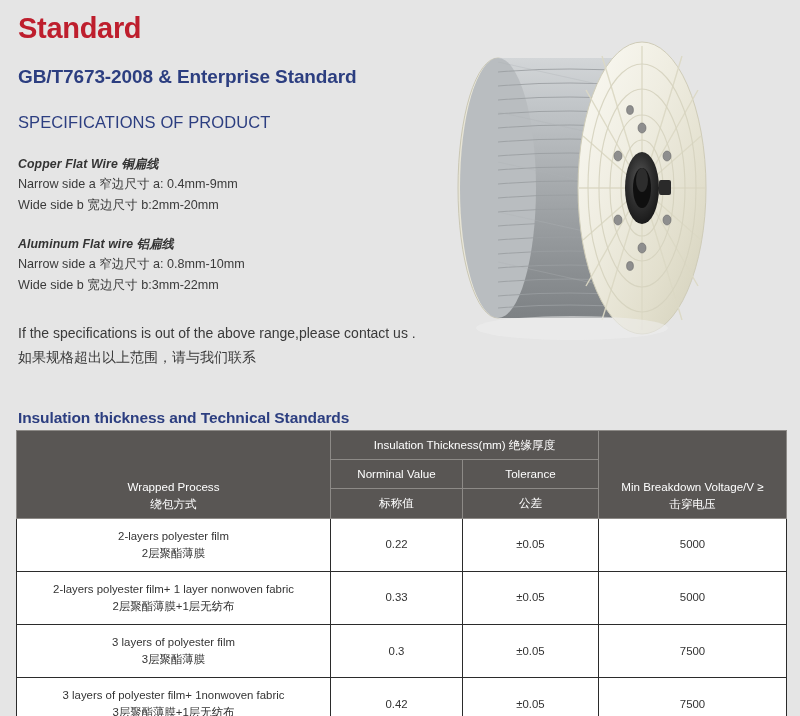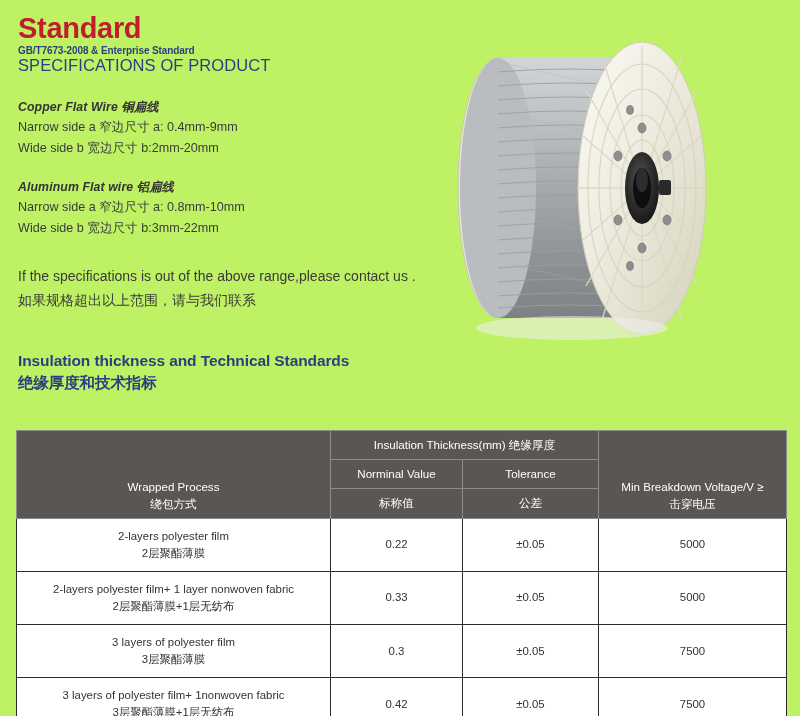--- a/index.html
+++ b/index.html
@@ -9,51 +9,52 @@
     height: 716px;
     background: #ffffff;
     font-family: "Liberation Sans", "DejaVu Sans", sans-serif;
     overflow: hidden;
   }
 
   .page {
     position: relative;
     width: 800px;
     height: 716px;
-    background: #bef264;
+    background: #e5e5e5;
   }
 
   
   .left-col {
     position: absolute;
     left: 18px;
     top: 12px;
     width: 410px;
   }
 
   .doc-title {
     color: #be1e2d;
     font-size: 29px;
     font-weight: bold;
     letter-spacing: -0.3px;
     line-height: 1.15;
   }
 
   .doc-subtitle {
     color: #2c3e80;
-    font-size: 10px;
+    font-size: 19px;
     font-weight: bold;
-    margin-top: 0;
+    margin-top: 21px;
     letter-spacing: -0.1px;
   }
 
   .section-caps {
     color: #2c3e80;
     font-size: 16.5px;
     font-weight: normal;
+    margin-top: 25px;
     letter-spacing: 0.1px;
   }
 
   .spec-group { margin-top: 23px; }
   .spec-group.second { margin-top: 20px; }
 
   .spec-head {
     color: #333333;
     font-size: 12.3px;
     font-weight: bold;

